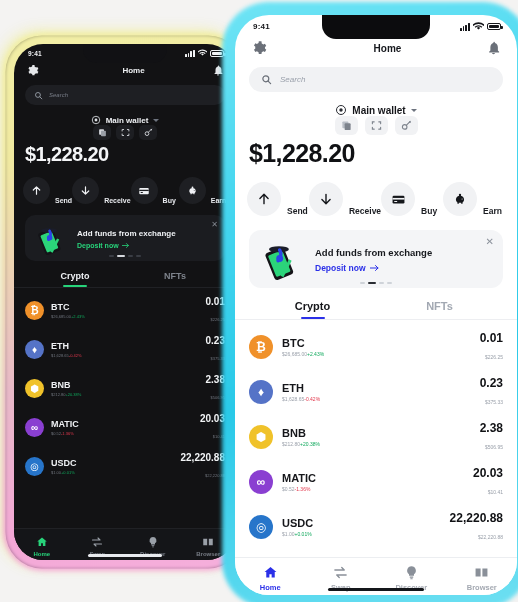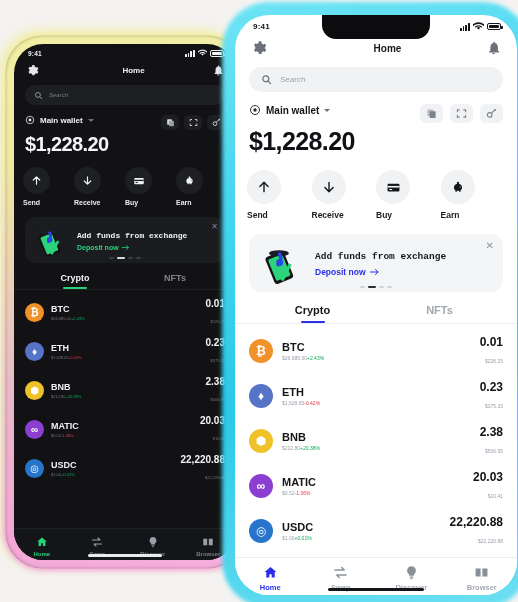--- a/index.html
+++ b/index.html
@@ -87,59 +87,59 @@
   .searchbar{margin:7px 14px 0;height:25px;border-radius:13px;display:flex;align-items:center;
              gap:8px;padding:0 12px;}
   #phone-dark .searchbar{margin:5px 11px 0;height:20px;border-radius:10px;padding:0 9px;gap:6px;}
   .light .searchbar{background:#f1f2f4;}
   .dark  .searchbar{background:#1e1f23;}
   .search-ph{font-size:8px;font-style:italic;}
   #phone-dark .search-ph{font-size:6px;}
   .light .search-ph{color:#9aa0ab;} .dark .search-ph{color:#777c86;}
 
   
-  .walletrow{display:flex;align-items:flex-start;justify-content:space-between;margin:12px 14px 0;}
+  .walletrow{display:flex;align-items:center;justify-content:space-between;margin:12px 14px 0;flex-direction:column;}
   #phone-dark .walletrow{margin:10px 11px 0;}
   .wleft{display:flex;align-items:center;gap:5px;}
   .wname{font-size:10px;font-weight:700;}
   #phone-dark .wname{font-size:8px;}
   .light .wname{color:#15161a;} .dark .wname{color:#eef0f3;}
   .caret{width:0;height:0;border-left:3.2px solid transparent;border-right:3.2px solid transparent;
          border-top:3.6px solid #6d737e;}
   .wicons{display:flex;gap:7px;}
   #phone-dark .wicons{gap:5px;}
   .wibtn{width:23px;height:19px;border-radius:6px;display:flex;align-items:center;justify-content:center;}
   #phone-dark .wibtn{width:18px;height:15px;border-radius:5px;}
   .light .wibtn{background:#f1f2f4;} .dark .wibtn{background:#1d1e22;}
 
   .balance{margin:4px 14px 0;font-size:25px;font-weight:700;letter-spacing:-.6px;}
   #phone-dark .balance{margin:3px 11px 0;font-size:20px;}
   .light .balance{color:#101114;} .dark .balance{color:#f4f5f7;}
 
   
   .actions{display:flex;margin:14px 12px 0;}
   #phone-dark .actions{margin:11px 9px 0;}
-  .action{flex:1;display:flex;flex-direction:column;align-items:flex-start;gap:6px;}
+  .action{flex:1;display:flex;flex-direction:row;align-items:flex-end;gap:6px;}
   #phone-dark .action{gap:5px;}
   .acirc{width:34px;height:34px;border-radius:50%;display:flex;align-items:center;justify-content:center;}
   #phone-dark .acirc{width:27px;height:27px;}
   .light .acirc{background:#f1f2f4;} .dark .acirc{background:#1e1f23;}
   .alabel{font-size:8.5px;font-weight:600;}
   #phone-dark .alabel{font-size:7px;}
   .light .alabel{color:#1b1d22;} .dark .alabel{color:#e8eaee;}
 
   
   .promo{margin:14px 14px 0;border-radius:12px;padding:10px 10px 8px;position:relative;
          display:flex;align-items:center;gap:10px;}
   #phone-dark .promo{margin:11px 11px 0;border-radius:10px;padding:8px 8px 6px;gap:7px;}
   .light .promo{background:#f4f5f7;} .dark .promo{background:#1b1c20;}
   .promo-art{width:46px;height:40px;flex:none;position:relative;}
   #phone-dark .promo-art{width:37px;height:32px;}
   .promo-txt{flex:1;}
-  .promo-title{font-size:9.5px;font-weight:700;font-family:Liberation Mono, monospace;}
+  .promo-title{font-size:9.5px;font-weight:700;}
   #phone-dark .promo-title{font-size:8px;}
   .light .promo-title{color:#16181d;} .dark .promo-title{color:#eef0f3;}
   .promo-cta{font-size:8.5px;font-weight:700;margin-top:5px;display:flex;align-items:center;gap:4px;}
   #phone-dark .promo-cta{font-size:7px;margin-top:4px;gap:3px;}
   .light .promo-cta{color:#2b30e8;} .dark .promo-cta{color:#27d37a;}
   .promo-x{position:absolute;right:9px;top:7px;font-size:10px;line-height:1;font-weight:400;}
   #phone-dark .promo-x{right:7px;top:6px;font-size:8px;}
   .light .promo-x{color:#8c929c;} .dark .promo-x{color:#81878f;}
   .dots{position:absolute;left:0;right:0;bottom:4px;display:flex;justify-content:center;gap:3px;}
   .dots i{display:block;width:5px;height:1.6px;border-radius:1px;background:#cfd3d9;}

